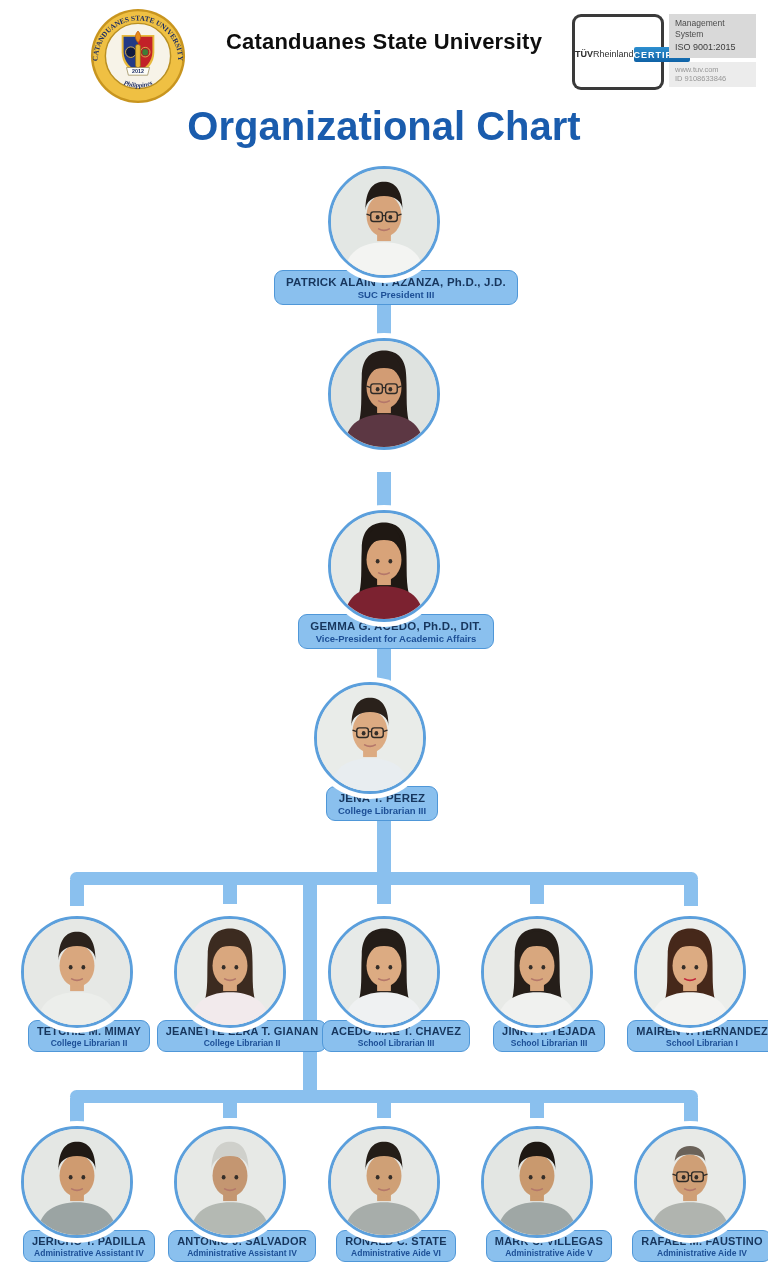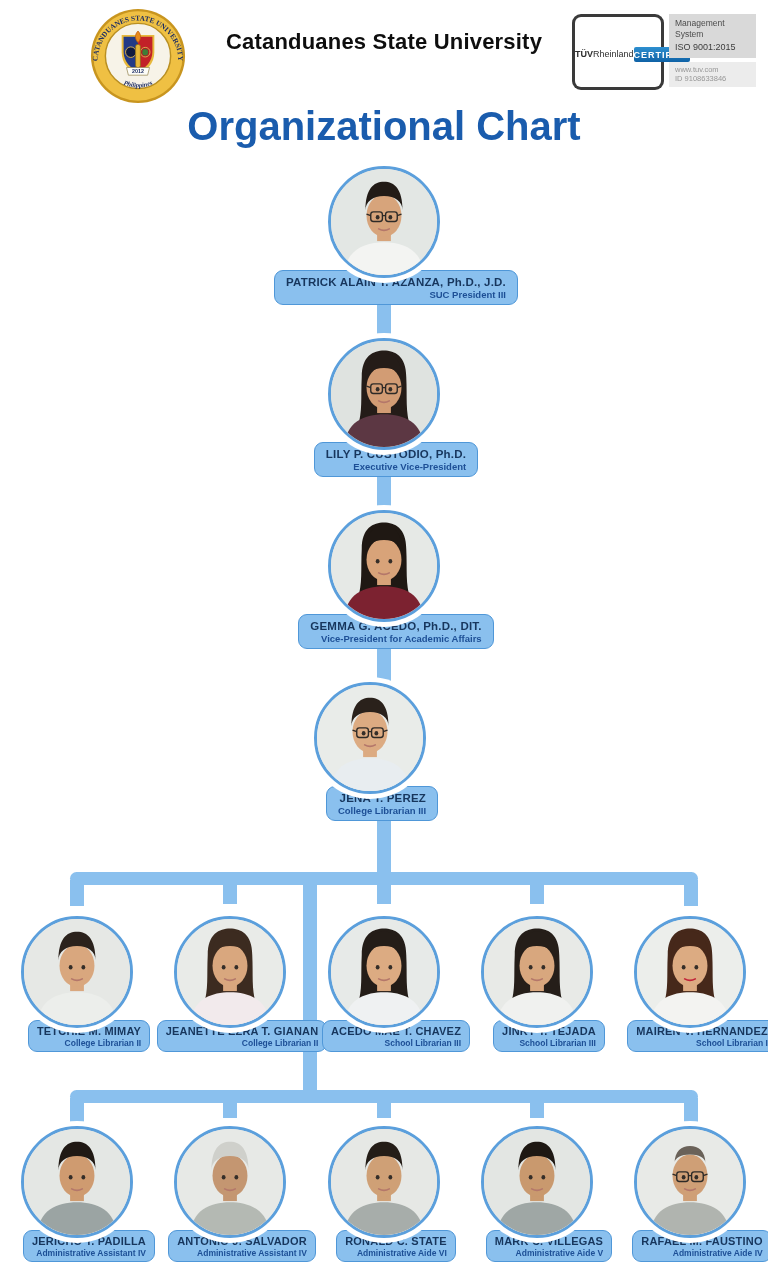--- a/index.html
+++ b/index.html
@@ -28,21 +28,21 @@
   
   .conn{position:absolute;background:var(--c-conn,#8ac0ee);z-index:0;}
   .conn.h{border-radius:7px;}
   
   .node{position:absolute;display:flex;flex-direction:column;align-items:center;z-index:1;}
   .photo{width:106px;height:106px;border-radius:50%;border:3px solid var(--c-ring,#5b9fdc);
     box-shadow:0 0 0 5px #ffffff;overflow:hidden;position:relative;z-index:2;background:#e8eae7;}
   .photo svg{display:block;width:100%;height:100%;}
   .plabel{position:relative;z-index:1;margin-top:-8px;background:var(--c-conn,#8ac0ee);
     border:1px solid var(--c-border,#4f97d8);border-radius:9px;padding:5px 11px 4px 11px;
-    text-align:right;max-width:240px;margin-left:24px;}
+    text-align:center;max-width:240px;margin-left:24px;}
   .pname{font-weight:bold;color:var(--c-name,#17365d);font-size:11.5px;letter-spacing:.2px;white-space:nowrap;}
   .ptitle{font-weight:bold;color:var(--c-title,#1d4f96);font-size:9.5px;margin-top:1px;white-space:nowrap;}
   .node.row .pname{font-size:11px;}
   .node.row .ptitle{font-size:8.5px;}
   .node.row .plabel{padding:4px 8px 3px 8px;}
   
   .sil-longback{opacity:var(--longhair,0);}
   .sil-cap{opacity:var(--cap,1);}
   .sil-thincap{opacity:var(--thincap,0);}
   .sil-glasses{opacity:var(--glasses,0);}
@@ -158,24 +158,20 @@
       <div class="pname">PATRICK ALAIN T. AZANZA, Ph.D., J.D.</div>
       <div class="ptitle">SUC President III</div>
     </div>
   </div>
   <div class="node" style="left:254px;top:338px;width:260px;">
     <div class="photo">
         <svg viewBox="0 0 100 100" style="--hair: #241c18; --skin: #d29c74; --shirt: #5c3743; --abg: #dfe3e0; --glasses: 1; --longhair: 1; --cap: 1; --thincap: 0;">
           <use href="#sil"></use>
         </svg>
       </div>
-    <div class="plabel">
-      <div class="pname">LILY P. CUSTODIO, Ph.D.</div>
-      <div class="ptitle">Executive Vice-President</div>
-    </div>
   </div>
   <div class="node" style="left:254px;top:510px;width:260px;">
     <div class="photo">
         <svg viewBox="0 0 100 100" style="--hair: #1f1813; --skin: #d8a379; --shirt: #7c2230; --abg: #e6e9e6; --glasses: 0; --longhair: 1; --cap: 1; --thincap: 0;">
           <use href="#sil"></use>
         </svg>
       </div>
     <div class="plabel">
       <div class="pname">GEMMA G. ACEDO, Ph.D., DIT.</div>
       <div class="ptitle">Vice-President for Academic Affairs</div>

